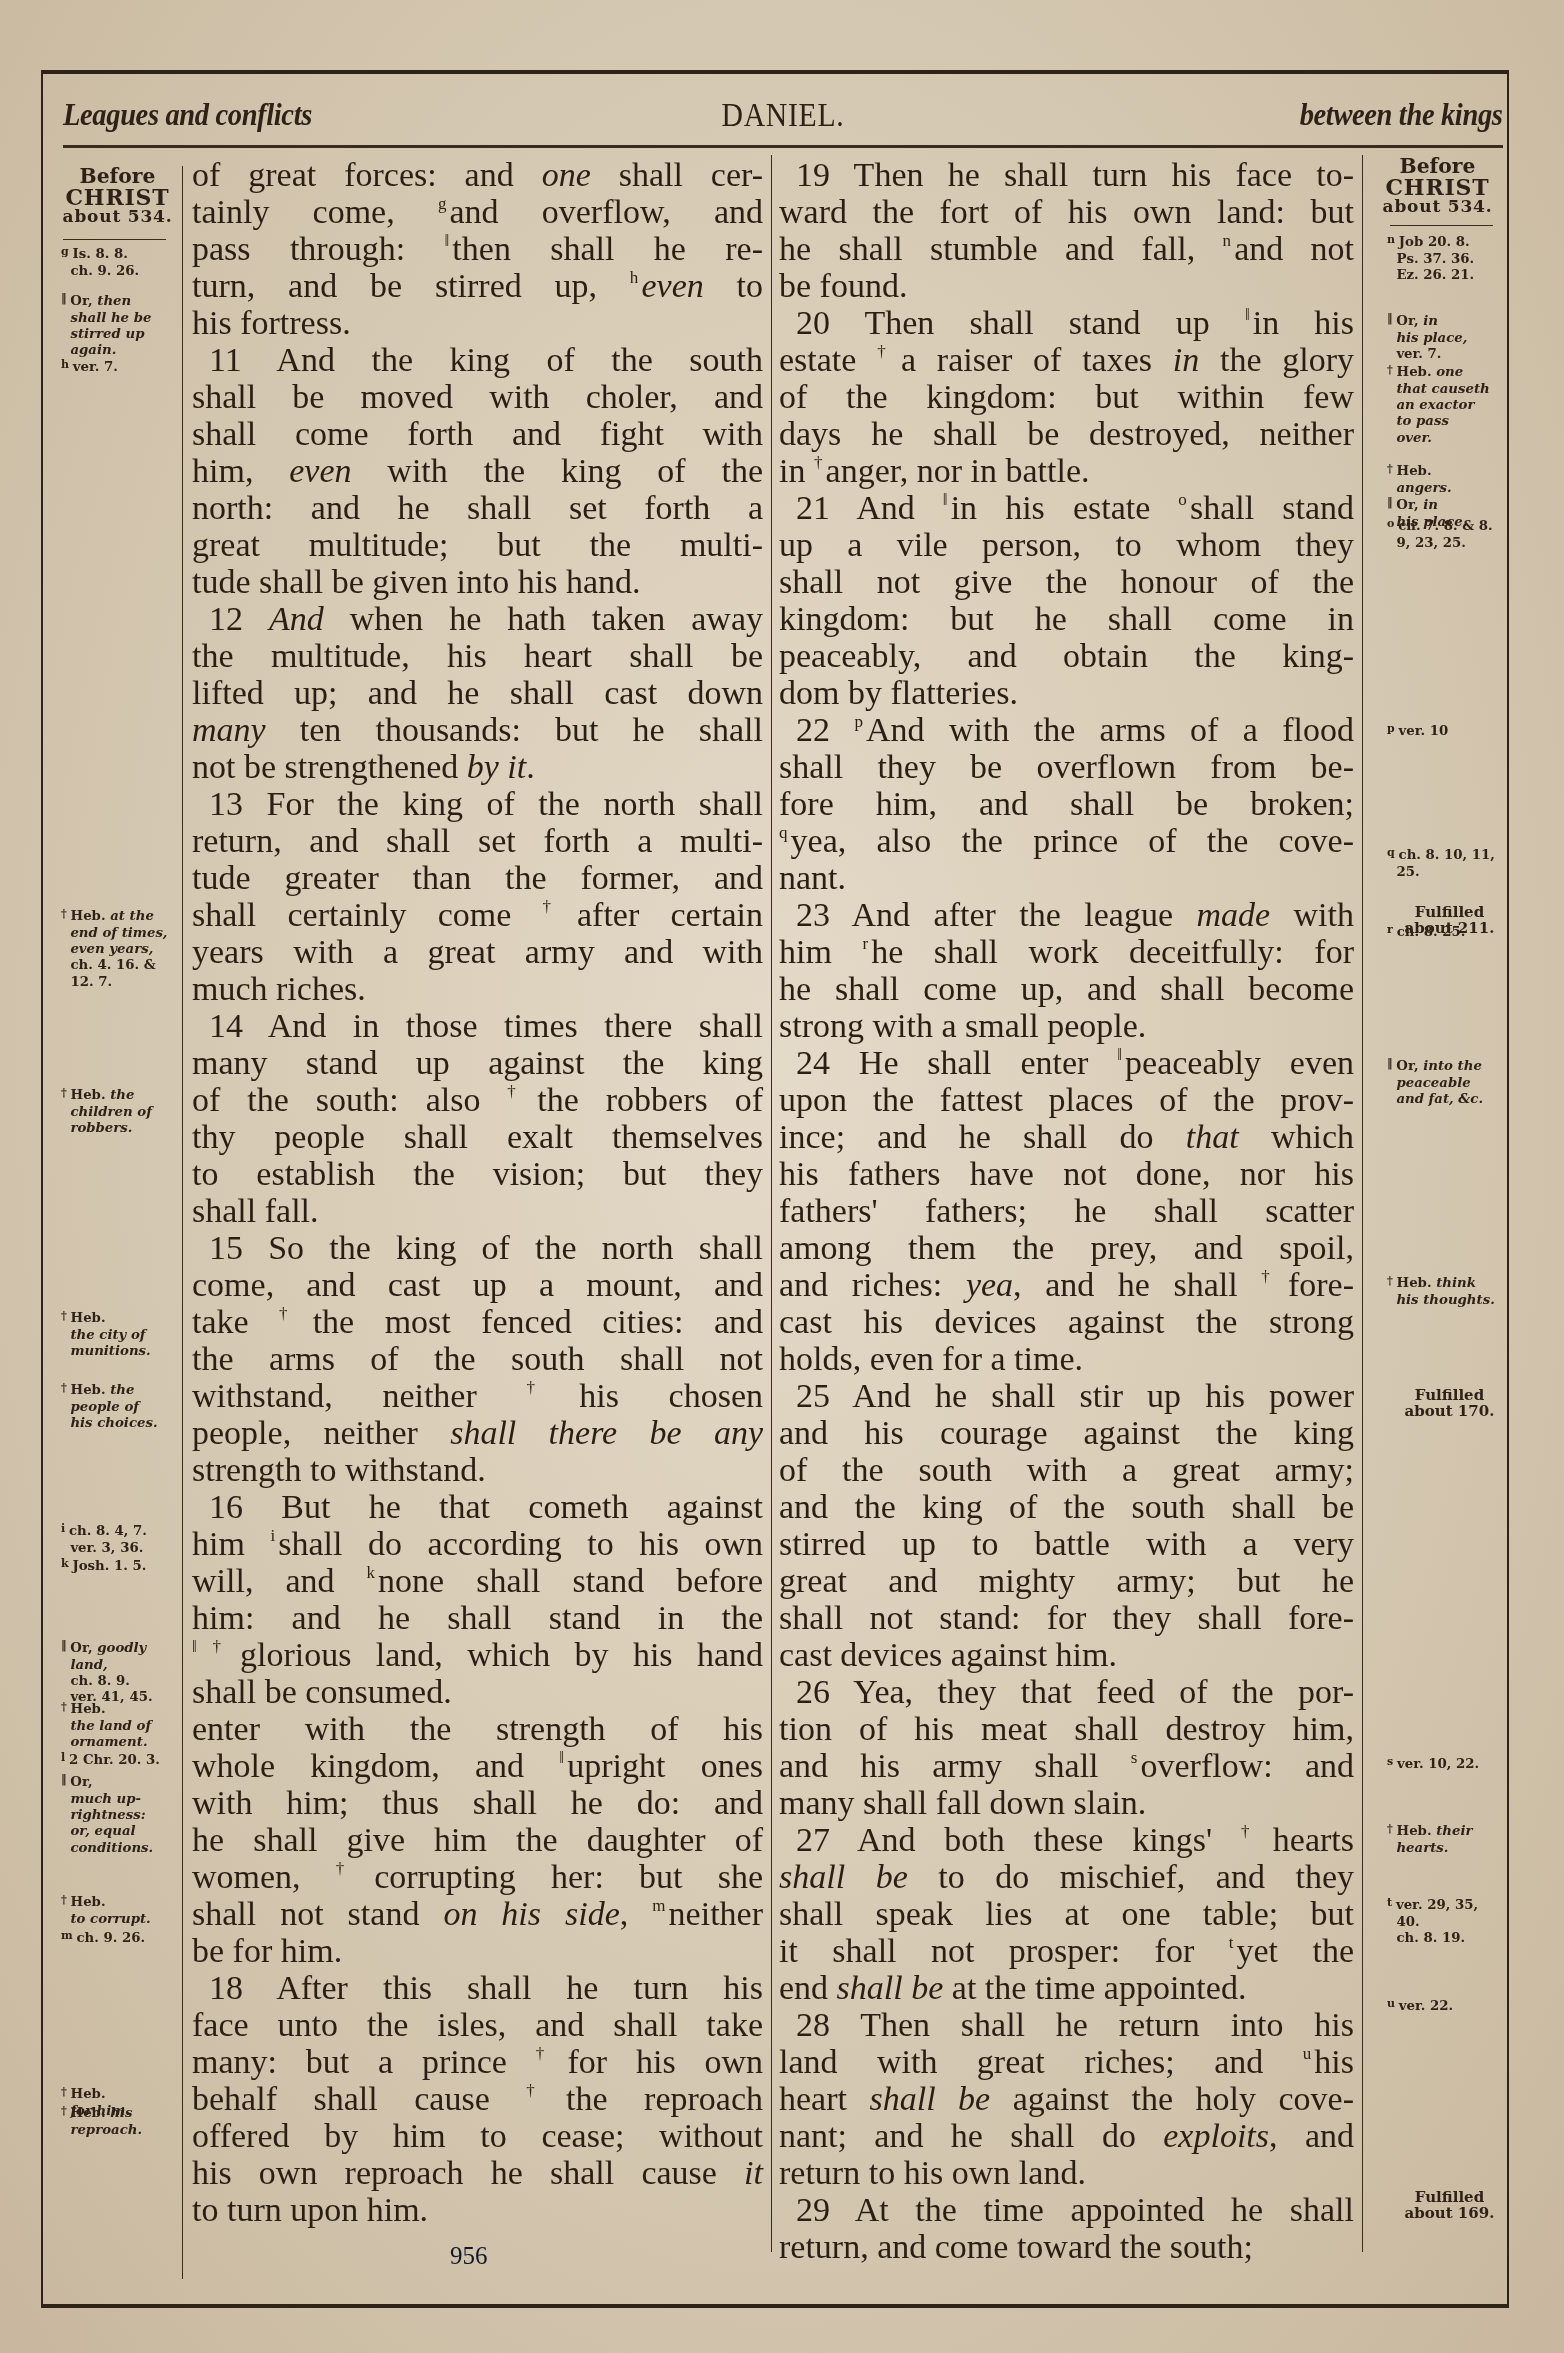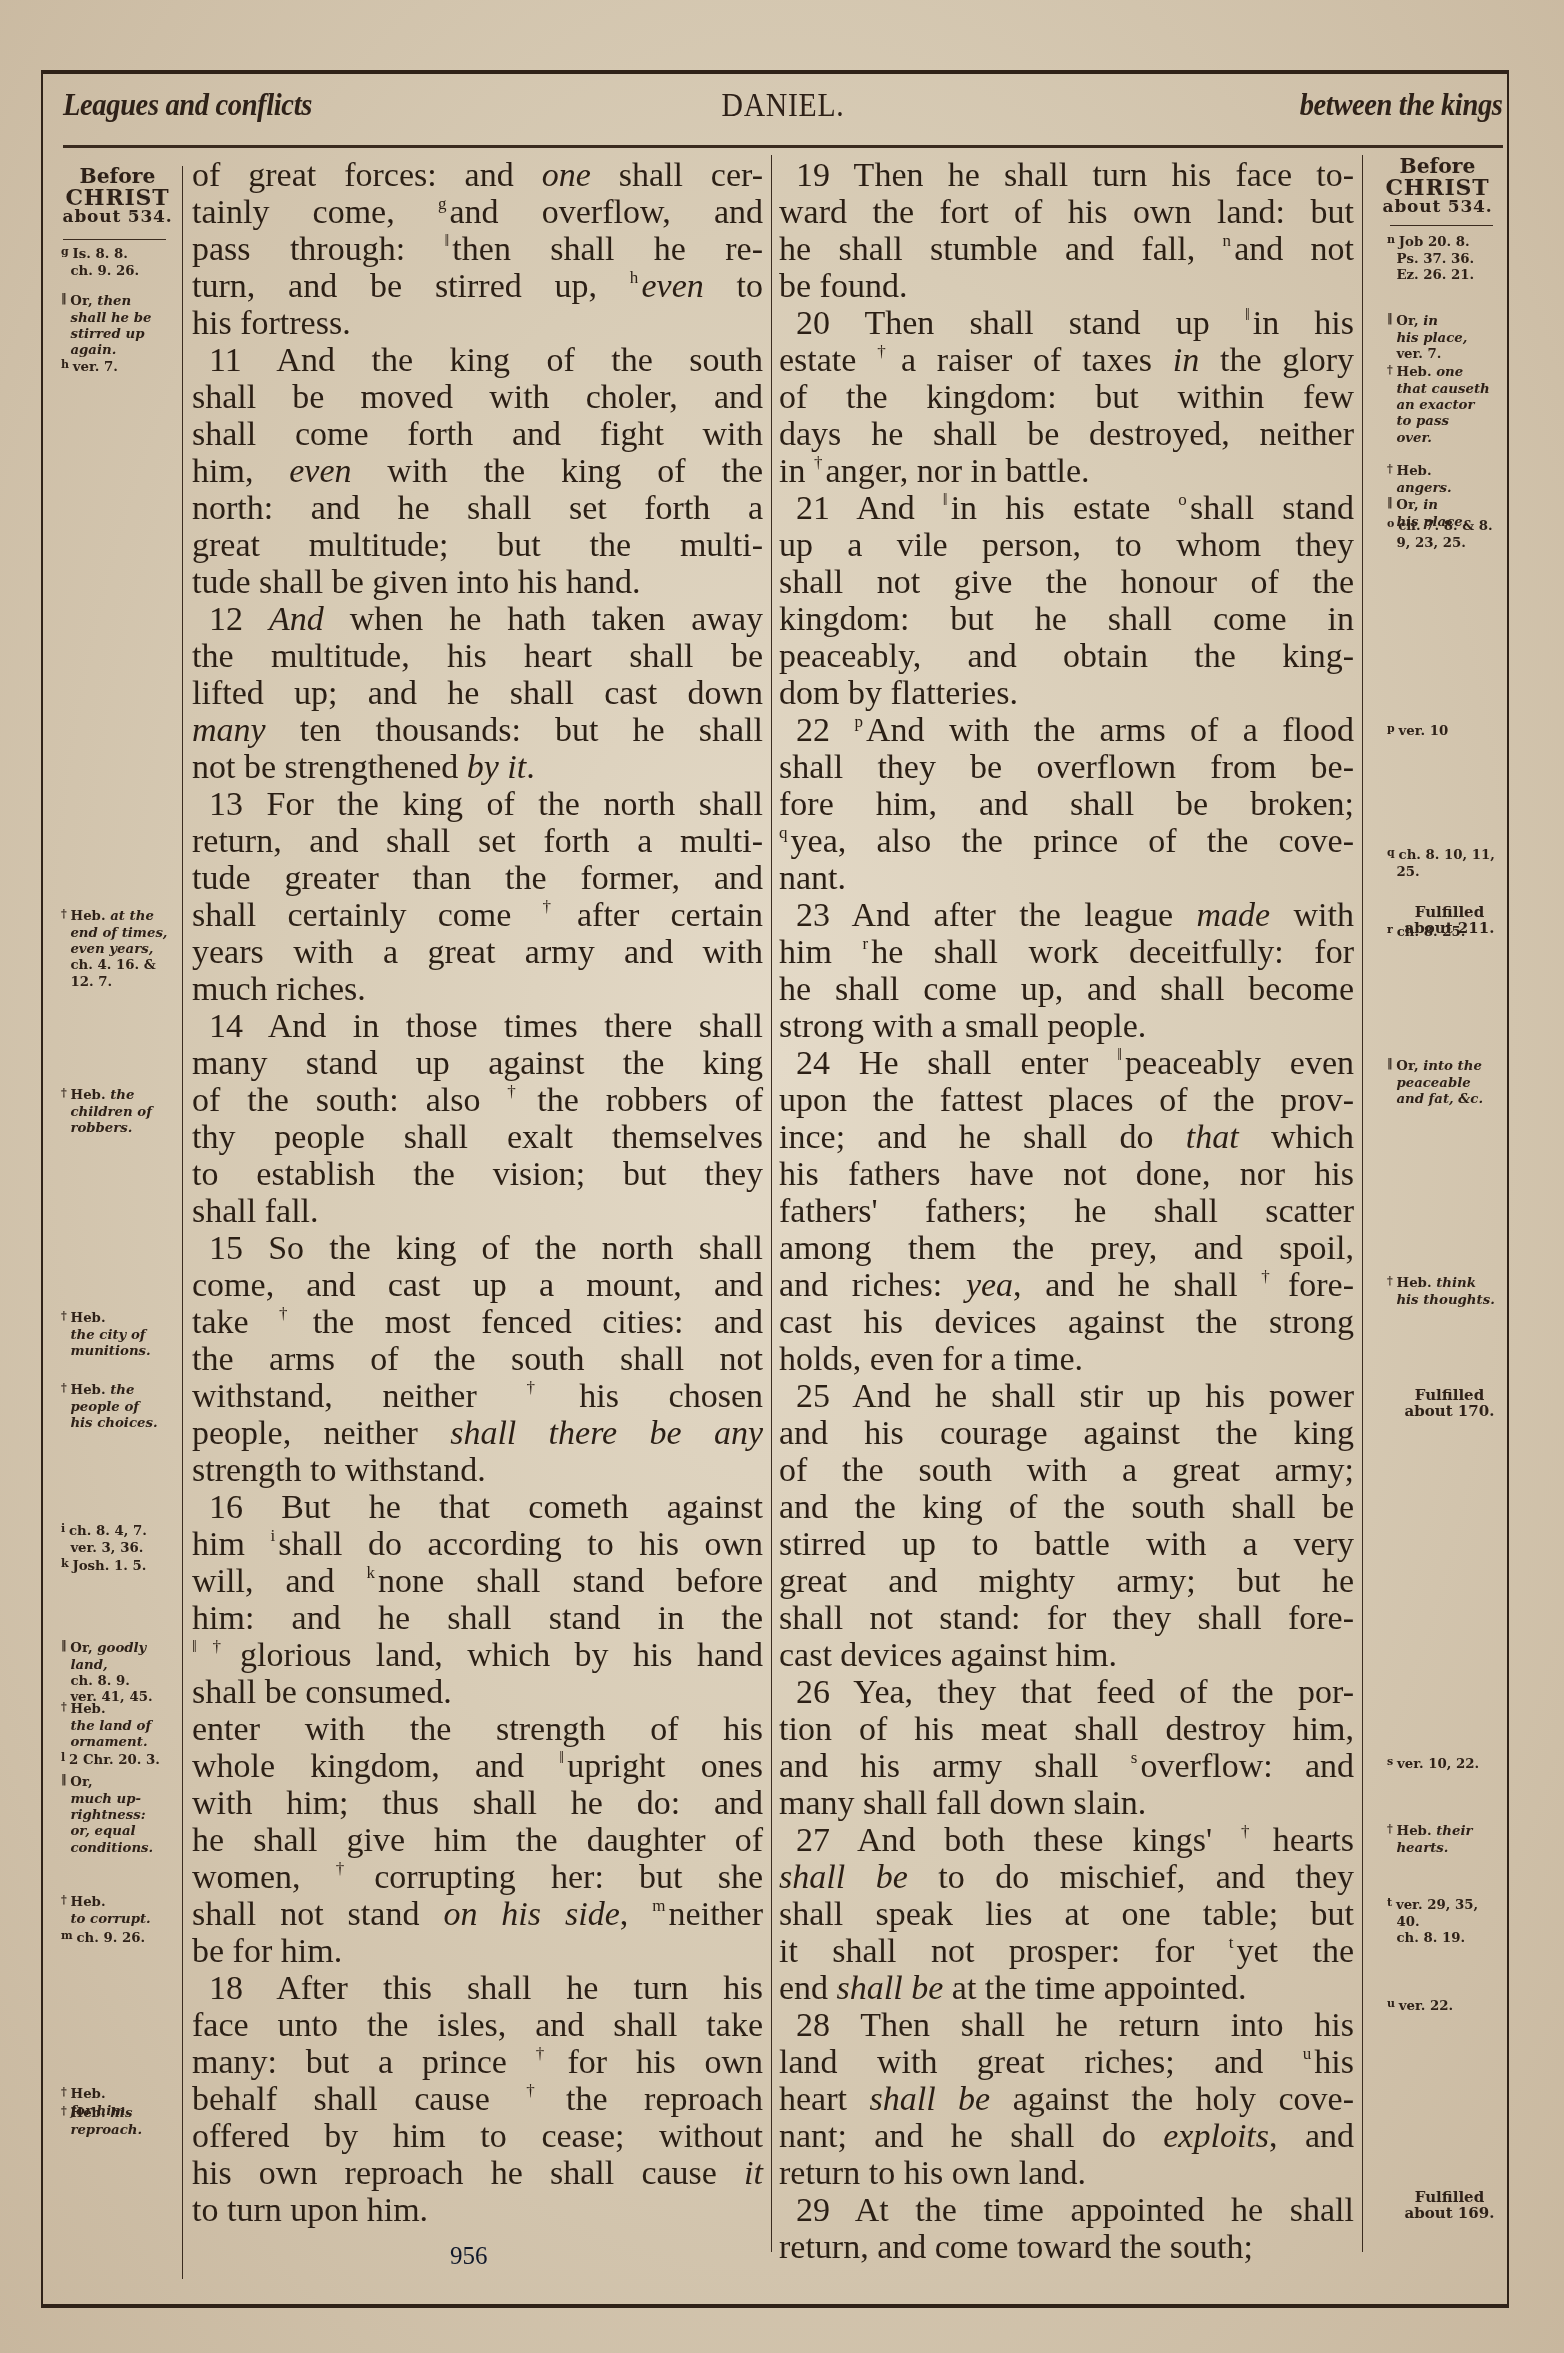--- a/index.html
+++ b/index.html
@@ -9,21 +9,21 @@
     background-image: radial-gradient(ellipse at 50% 45%, #e4dac8 0%, #d8ccb6 45%, #c8b79e 100%);
     font-family: "Liberation Serif", "DejaVu Serif", serif;
     color: #2e2118;
     position: relative;
   }
   .page {
     position: absolute; left: 41px; top: 70px; width: 1468px; height: 2238px;
     border: 2.3px solid #2f2218; border-top-width: 4.7px; border-bottom-width: 4.7px;
     box-sizing: border-box;
   }
-  .header { position: absolute; left: 63px; top: 84px; width: 1440px; height: 55px; text-align: center; }
+  .header { position: absolute; left: 63px; top: 94px; width: 1440px; height: 55px; text-align: center; }
   .running-left, .running-right {
     position: absolute; top: 3.1px; font-style: italic; font-weight: bold;
     font-size: 31px; letter-spacing: -0.4px; color: #2e2118;
   }
   .running-left { left: 0; transform: scaleX(0.92); transform-origin: left; }
   .running-right { right: 0; transform: scaleX(0.92); transform-origin: right; }
   .book-title {
     position: absolute; left: 50%; top: 3.1px; transform: translateX(-50%) scaleX(0.9);
     font-size: 33px; letter-spacing: 0.8px; color: #2e2118;
   }

